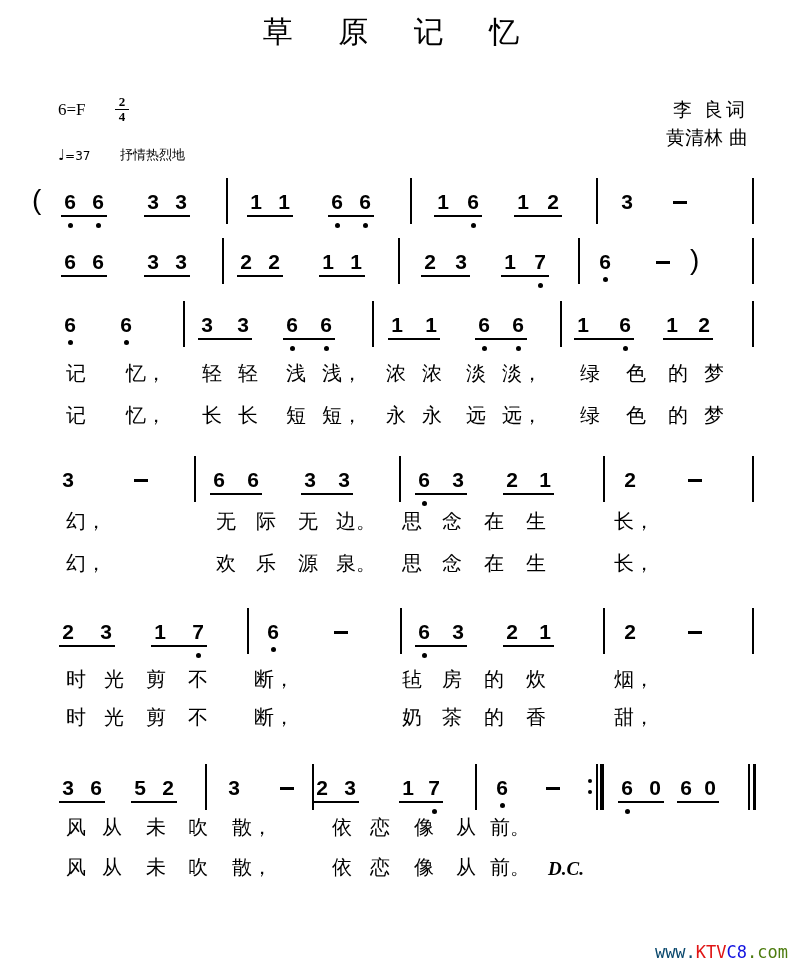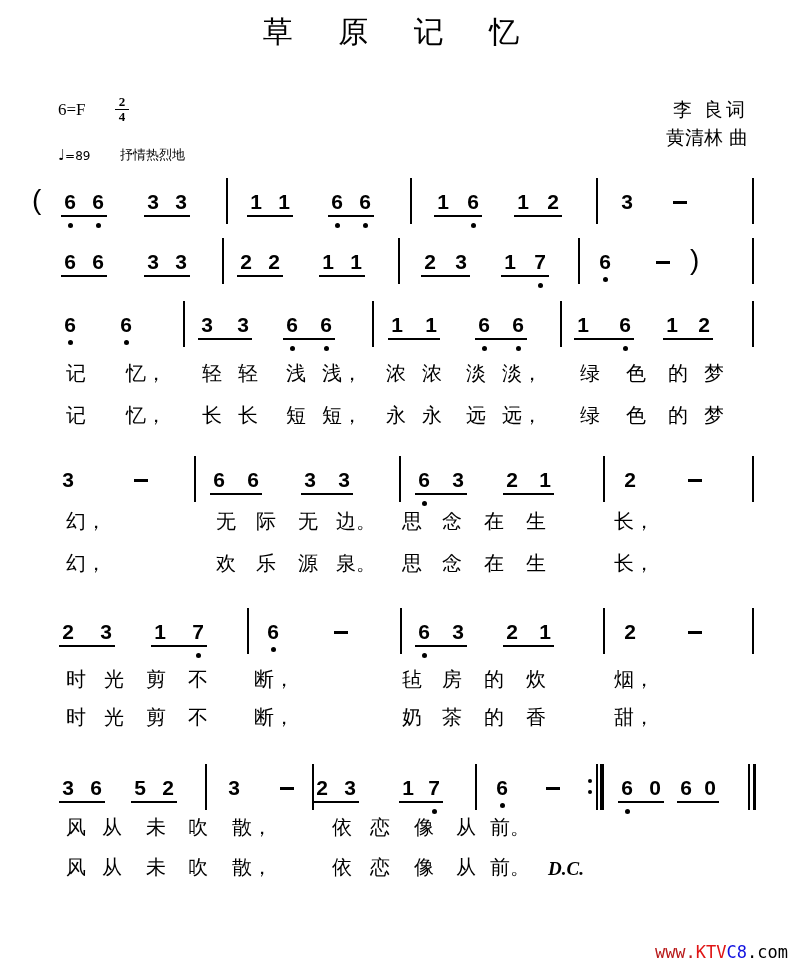--- a/index.html
+++ b/index.html
@@ -22,34 +22,34 @@
   .note { position:absolute; font-family:"Liberation Sans", sans-serif; font-weight:bold;
           font-size:21px; width:16px; text-align:center; line-height:24px; }
   .dash { position:absolute; width:14px; height:3px; background:#000; }
   .dot { position:absolute; width:5px; height:5px; border-radius:50%; background:#000; }
   .uline { position:absolute; height:2px; background:#000; }
   .bar { position:absolute; width:2px; background:#000; }
   .paren { position:absolute; font-family:"Liberation Sans", sans-serif; font-size:28px; }
   .lyric { position:absolute; font-size:20px; }
   .dc { position:absolute; font-family:"Liberation Serif", serif; font-style:italic; font-weight:bold; font-size:19px; }
   .watermark { right:12px; bottom:4px; font-family:"DejaVu Sans Mono", monospace; font-size:17px; letter-spacing:0px; }
-  .wm-black { color:#b91c1c; } .wm-red { color:#e01515; } .wm-blue { color:#1010e0; } .wm-green { color:#000000; }
+  .wm-black { color:#0c4a6e; } .wm-red { color:#e01515; } .wm-blue { color:#1010e0; } .wm-green { color:#4d7c0f; }
 </style>
 </head>
 <body>
 
 <div class="abs title">草 原 记 忆</div>
 <div class="abs key">6=F</div>
 <div class="abs timesig">
   <div>2</div>
   <div class="line"></div>
   <div>4</div>
 </div>
 <div class="abs tempo">
-  <span class="tempo-note">♩</span><span>=89</span>
+  <span class="tempo-note">♩</span><span>=37</span>
 </div>
 <div class="abs expression">抒情热烈地</div>
 <div class="abs credit lyr">李 良词</div>
 <div class="abs credit cmp">黄清林 曲</div>
 
 <div id="score">
     <div class="paren" style="left: 32px; top: 184px;">(</div>
     <div class="note" style="left: 62px; top: 190px;">6</div>
     <div class="dot" style="left: 68px; top: 223px;"></div>
     <div class="note" style="left: 90px; top: 190px;">6</div>

